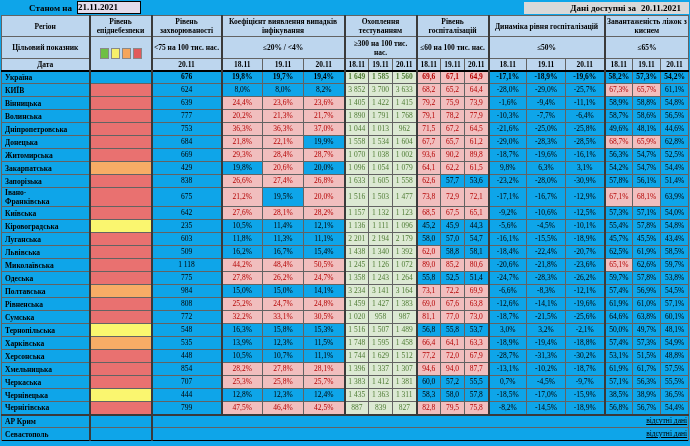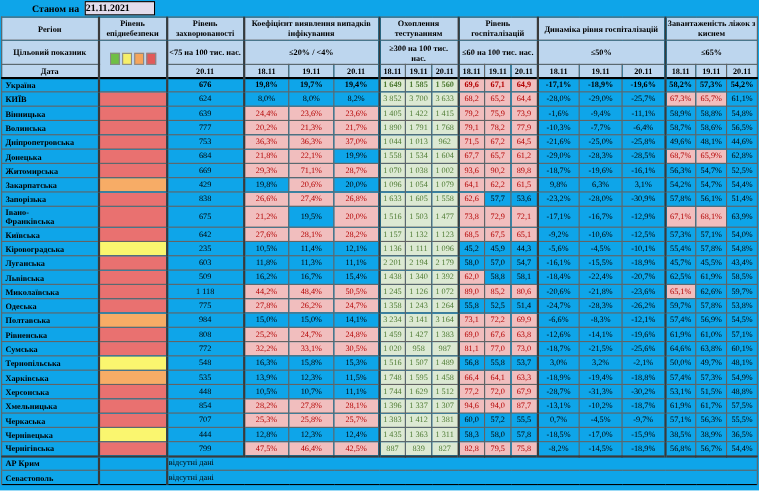--- a/index.html
+++ b/index.html
@@ -27,30 +27,34 @@
   .b { font-weight: bold; }
   .bad { background: #F1BEBE; color: #B30000; }
   .grn { background: #DCE9D3; color: #4E7B33; }
   .ep.lv-red { background: #E97170; }
   .ep.lv-orange { background: #F7AC66; }
   .ep.lv-yellow { background: #FAF66F; }
   .legend-cell { background: #BDD6EE; }
   .sq { display: inline-block; width: 9px; height: 11px; margin: 0 1px; border: 0.5px solid #888; vertical-align: middle; }
   tr.sep td { border-top: 2px solid #3a3a3a; }
   tr.nd td { border-bottom: 1px dotted #999; }
-  td.nodata { text-align: left; }
+  td.nodata { text-align: right; text-decoration: underline; }
 </style>
 </head>
 <body>
 
 <div class="wrap">
   <div class="topbar">
     <div class="asof">
       <span>Станом на</span>
       <span class="asof-date">21.11.2021</span>
+    </div>
+    <div class="avail">
+      <span>Дані доступні за</span>
+      <span>20.11.2021</span>
     </div>
   </div>
 
   <table>
     <colgroup>
       <col style="width:88px">
         <col style="width:62px">
         <col style="width:70px">
       <col style="width:41px">
         <col style="width:41px">
@@ -228,21 +232,21 @@
           <td class="nm">-28,5%</td>
           <td class="bad gb">68,7%</td>
           <td class="bad">65,9%</td>
           <td class="nm">62,8%</td>
         </tr>
         <tr>
           <td class="rg">Житомирська</td>
           <td class="ep gb lv-red"></td>
           <td class="nm gb">669</td>
           <td class="bad gb">29,3%</td>
-          <td class="bad">71,1%</td>
+          <td class="bad">28,4%</td>
           <td class="bad">28,7%</td>
           <td class="grn gb">1 070</td>
           <td class="grn">1 038</td>
           <td class="grn">1 002</td>
           <td class="bad gb">93,6</td>
           <td class="bad">90,2</td>
           <td class="bad">89,8</td>
           <td class="nm gb">-18,7%</td>
           <td class="nm">-19,6%</td>
           <td class="nm">-16,1%</td>

